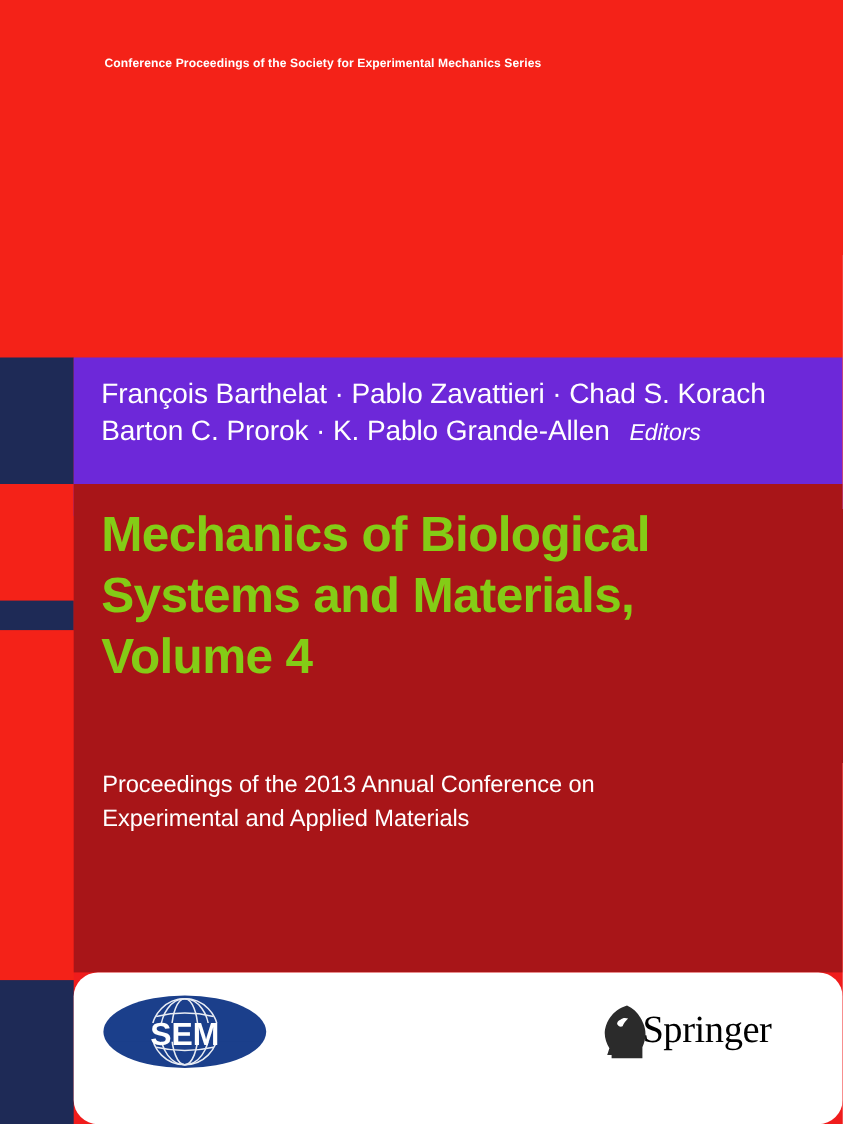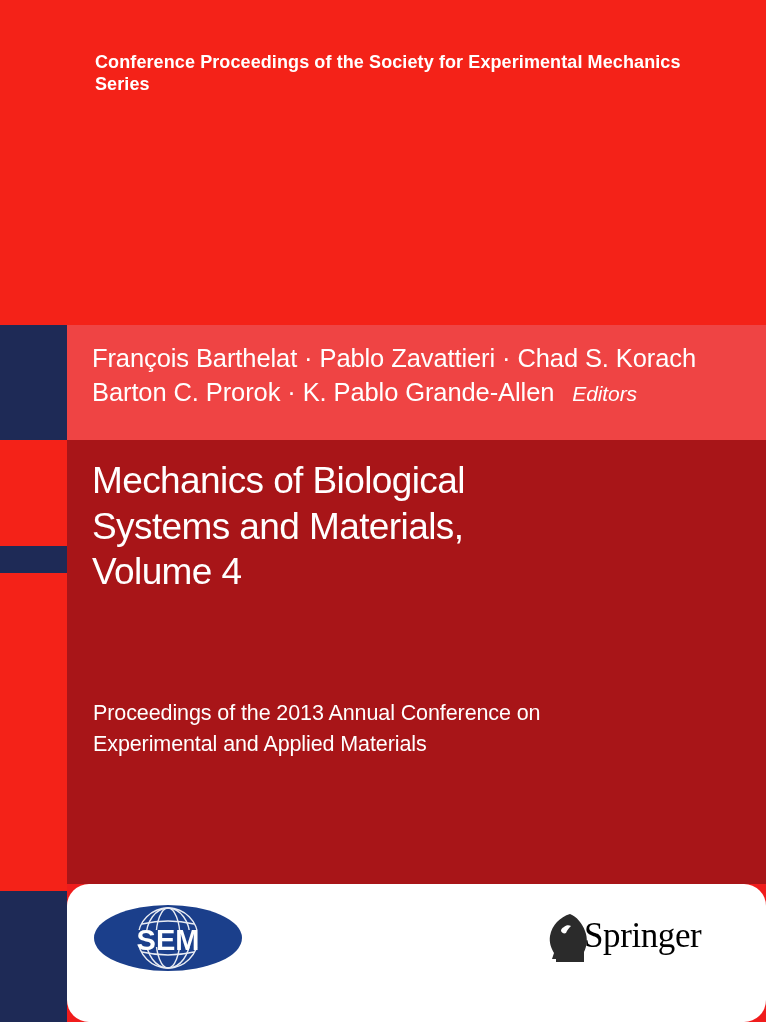--- a/index.html
+++ b/index.html
@@ -31,34 +31,34 @@
     height: 325px;
     background: #f42218;
   }
 
   .series-line {
     position: absolute;
     left: 95px;
     top: 52px;
     width: 640px;
     color: #ffffff;
-    font-size: 18px;
+    font-size: 11px;
     font-weight: bold;
     letter-spacing: 0.1px;
     line-height: 1.2;
   }
 
   
   .editors-band {
     position: absolute;
     left: 67px;
     top: 325px;
     width: 699px;
     height: 144px;
-    background: #ef4444;
+    background: #6d28d9;
   }
 
   .editors-text {
     position: absolute;
     left: 25px;
     top: 17px;
     width: 655px;
     color: #ffffff;
     font-size: 25.5px;
     line-height: 1.33;
@@ -98,23 +98,23 @@
     width: 699px;
     height: 444px;
     background: #a81518;
   }
 
   .title {
     position: absolute;
     left: 25px;
     top: 18px;
     width: 660px;
-    color: #ffffff;
-    font-size: 37px;
-    font-weight: normal;
+    color: #84cc16;
+    font-size: 45px;
+    font-weight: bold;
     line-height: 1.23;
     letter-spacing: -0.6px;
   }
 
   .subtitle {
     position: absolute;
     left: 26px;
     top: 258px;
     width: 640px;
     color: #ffffff;

